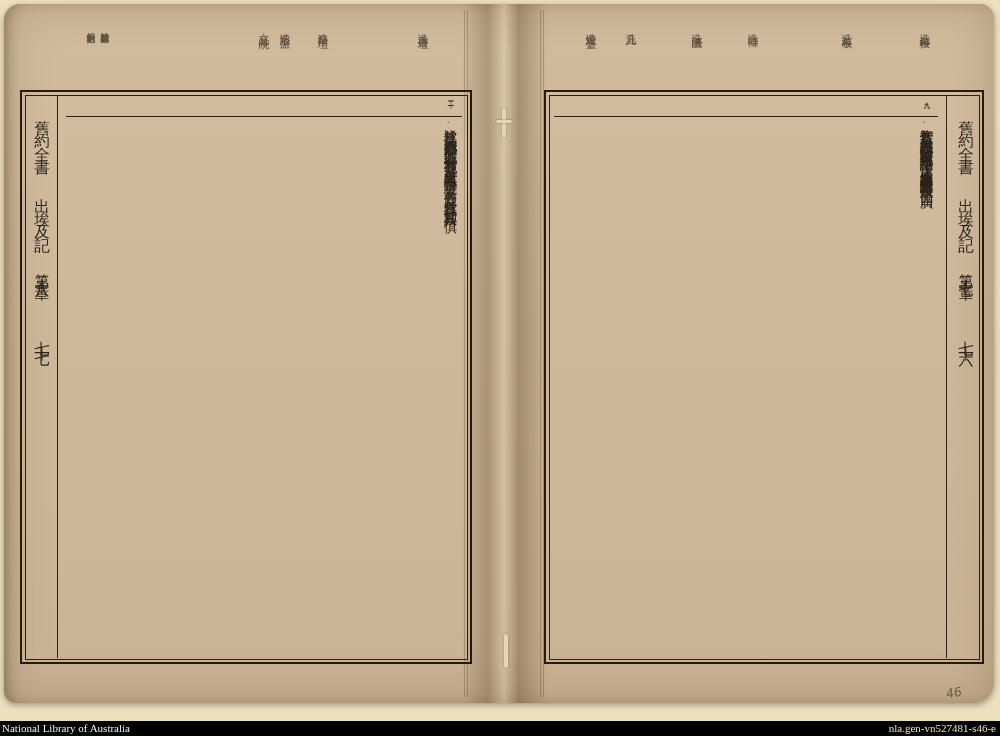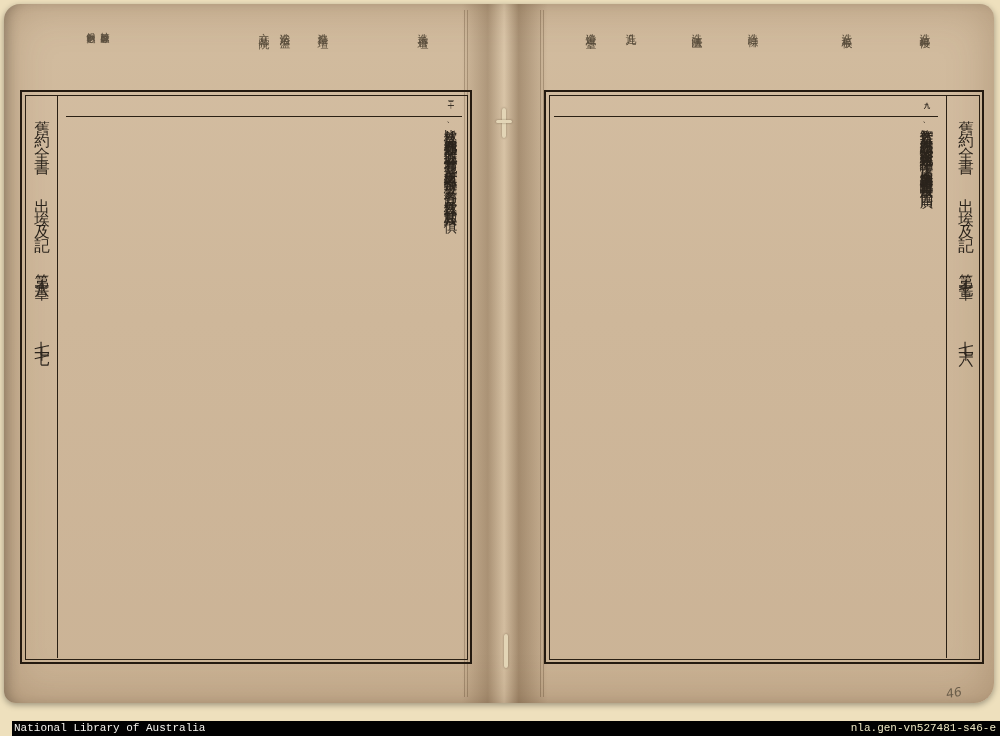--- a/index.html
+++ b/index.html
@@ -61,22 +61,22 @@
     writing-mode:vertical-rl;text-orientation:upright;
     font-size:11px;letter-spacing:2.5px;color:#564a39;
   }
   .anno-sm{font-size:9px;letter-spacing:.5px;top:21px;color:#5a4e3d;}
   #folio{
     position:absolute;left:946px;top:685px;
     font-family:"DejaVu Sans","Liberation Sans",sans-serif;
     font-size:12.5px;color:#6a5d4a;transform:rotate(-9deg) skewX(-7deg);
   }
   #bar{
-    position:absolute;left:12px;right:0;bottom:0;height:15px;background:#010101;
-    font-family:Liberation Mono, monospace;font-size:11px;
+    position:absolute;left:0;right:0;bottom:0;height:15px;background:#010101;
+    font-family:Liberation Serif, serif;font-size:11px;
   }
   #bar .bl{position:absolute;left:2px;top:1px;color:#f5f3ee;}
   #bar .br{position:absolute;right:4px;top:1px;color:#ebe5c2;}
 </style>
 </head>
 <body>
 
 <div id="book">
   <div id="gutter">
     <div class="pedge" style="left:2px;"></div>

